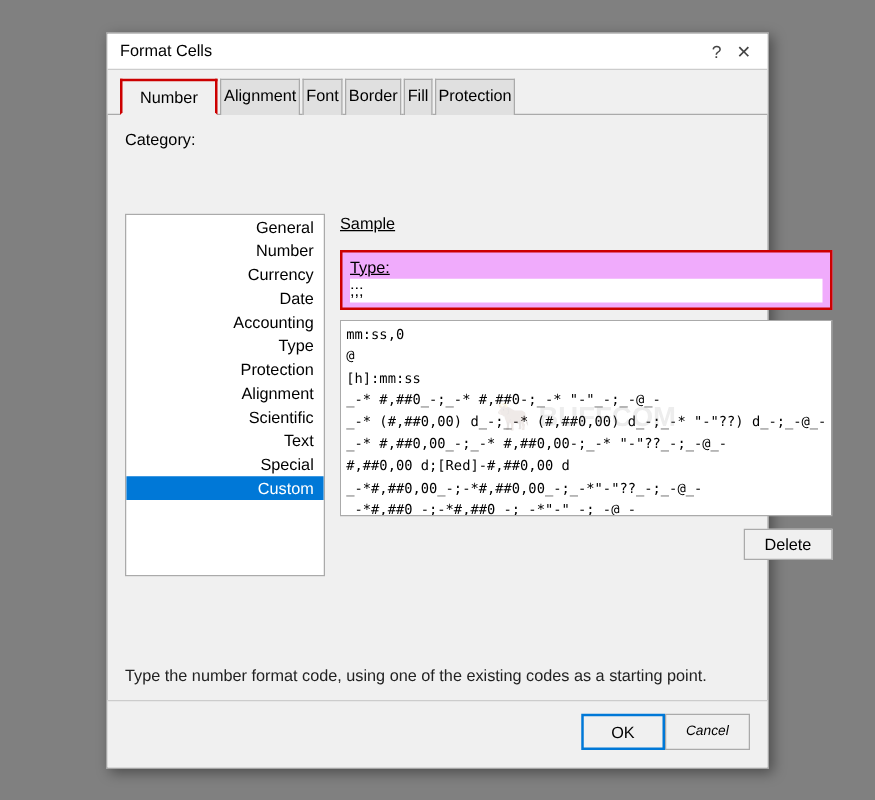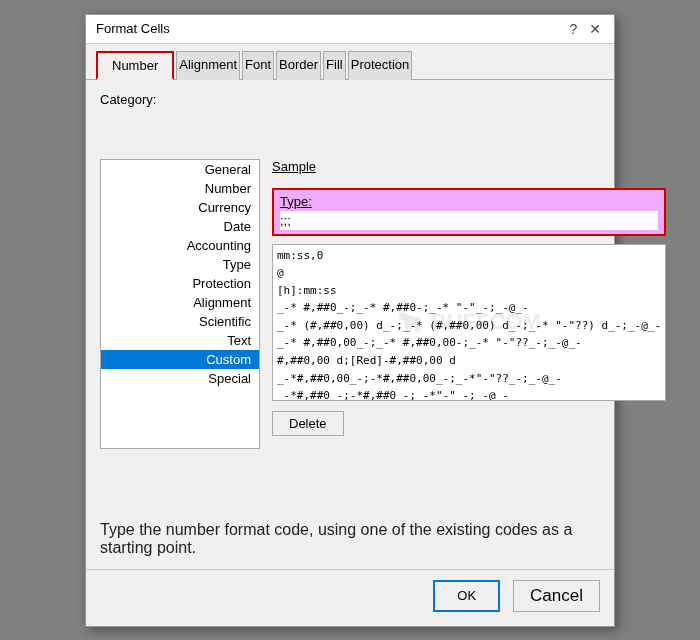--- a/index.html
+++ b/index.html
@@ -147,55 +147,57 @@
       position: relative;
     }
     .format-list-item {
       white-space: nowrap;
       font-family: Consolas, monospace;
       font-size: 11px;
       line-height: 1.6;
     }
     .delete-btn-row {
       display: flex;
+      justify-content: flex-end;
       margin-top: 2px;
     }
     .delete-btn {
       padding: 4px 16px;
       border: 1px solid #aaa;
       background: #f0f0f0;
       cursor: pointer;
       font-size: 13px;
     }
     .hint-text {
-      font-size: 16px;
+      font-size: 13px;
       margin-top: 24px;
       color: #222;
     }
     .footer {
       display: flex;
       justify-content: flex-end;
-      gap: 13px;
+      gap: 0;
       padding: 10px 14px 14px 14px;
       border-top: 1px solid #ccc;
       background: #f0f0f0;
     }
     .ok-btn {
       padding: 5px 22px;
       border: 2px solid #0078d7;
       background: #f0f0f0;
       cursor: pointer;
       font-size: 13px;
     }
     .cancel-btn {
       padding: 5px 16px;
       border: 1px solid #aaa;
       background: #f0f0f0;
       cursor: pointer;
-      font-size: 17px;
+      font-size: 11px;
+      font-style: italic;
     }
     .format-list-wrap {
       position: relative;
     }
   </style>
 </head>
 <body>
 
 <div class="dialog">
 
@@ -237,22 +239,22 @@
         <div class="category-item">General</div>
             <div class="category-item">Number</div>
             <div class="category-item">Currency</div>
             <div class="category-item">Date</div>
             <div class="category-item">Accounting</div>
             <div class="category-item">Type</div>
             <div class="category-item">Protection</div>
             <div class="category-item">Alignment</div>
             <div class="category-item">Scientific</div>
             <div class="category-item">Text</div>
+            <div class="category-item">Special</div>
             <div class="category-item selected">Custom</div>
-            <div class="category-item">Special</div>
           </div>
       </div>
 
       <div class="right-panel">
         <div class="sample-section">
           <div class="sample-label">Sample</div>
         </div>
 
         <div class="type-box">
           <div class="type-label">Type:</div>

